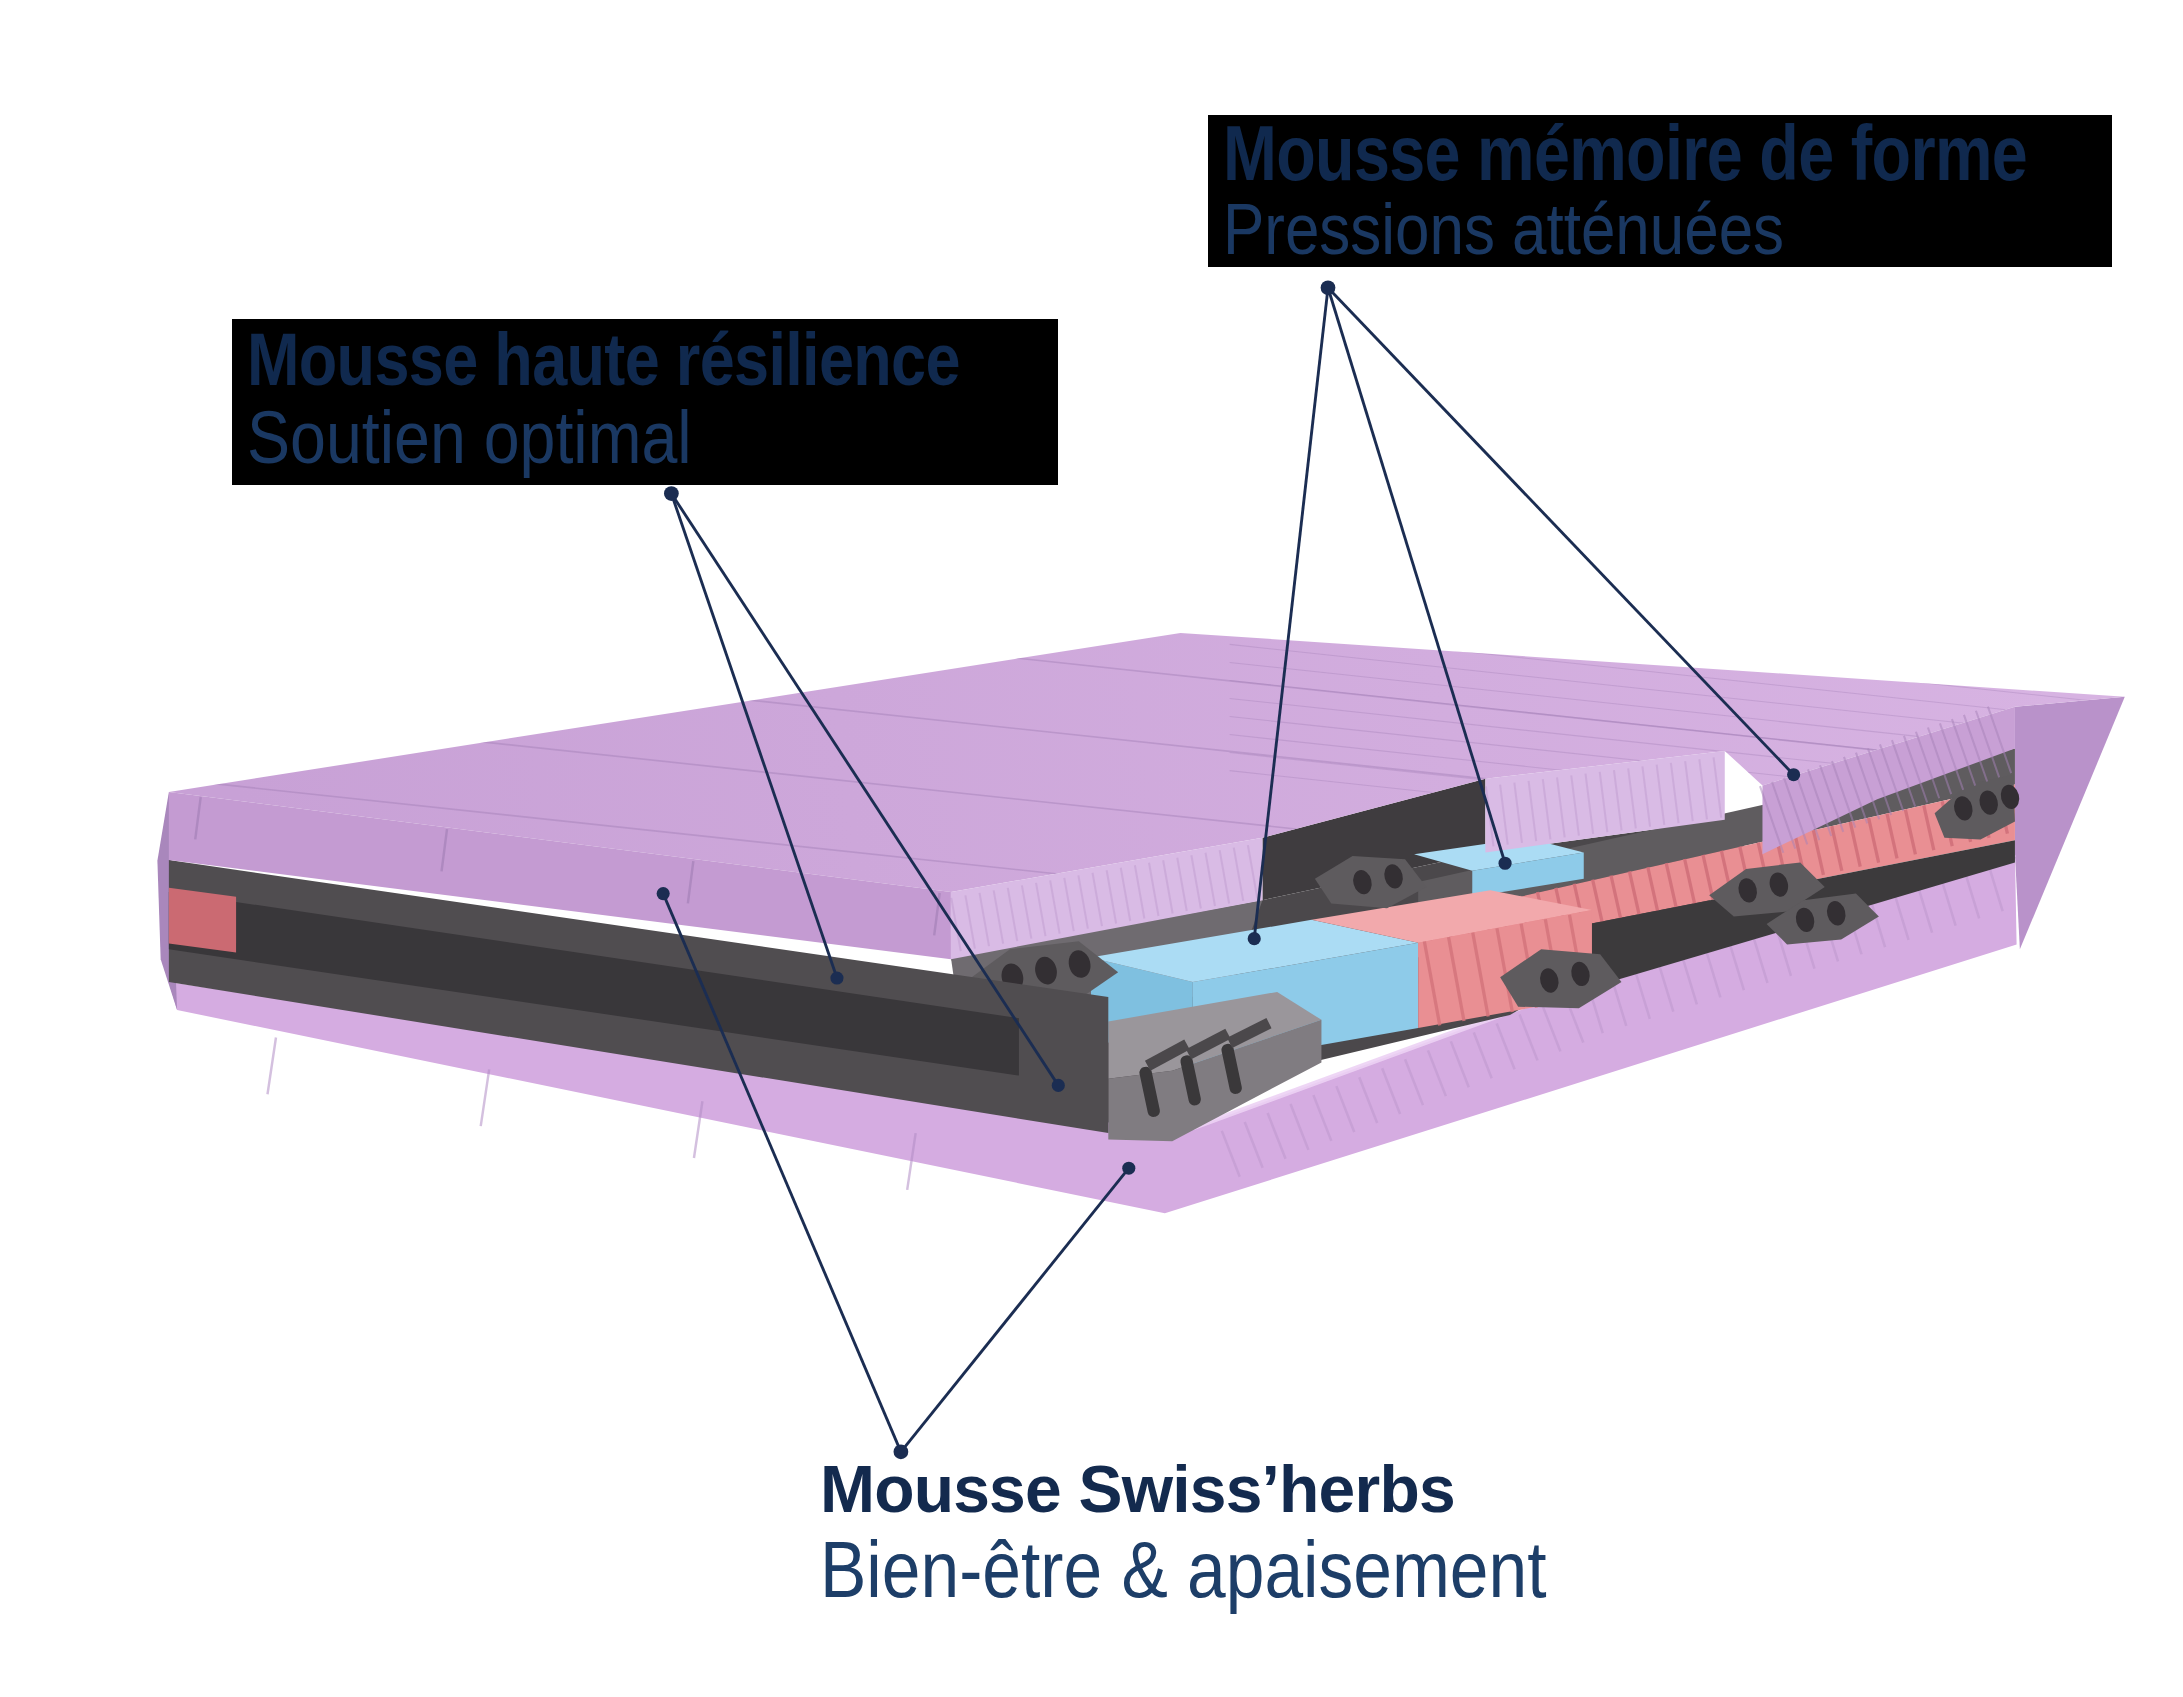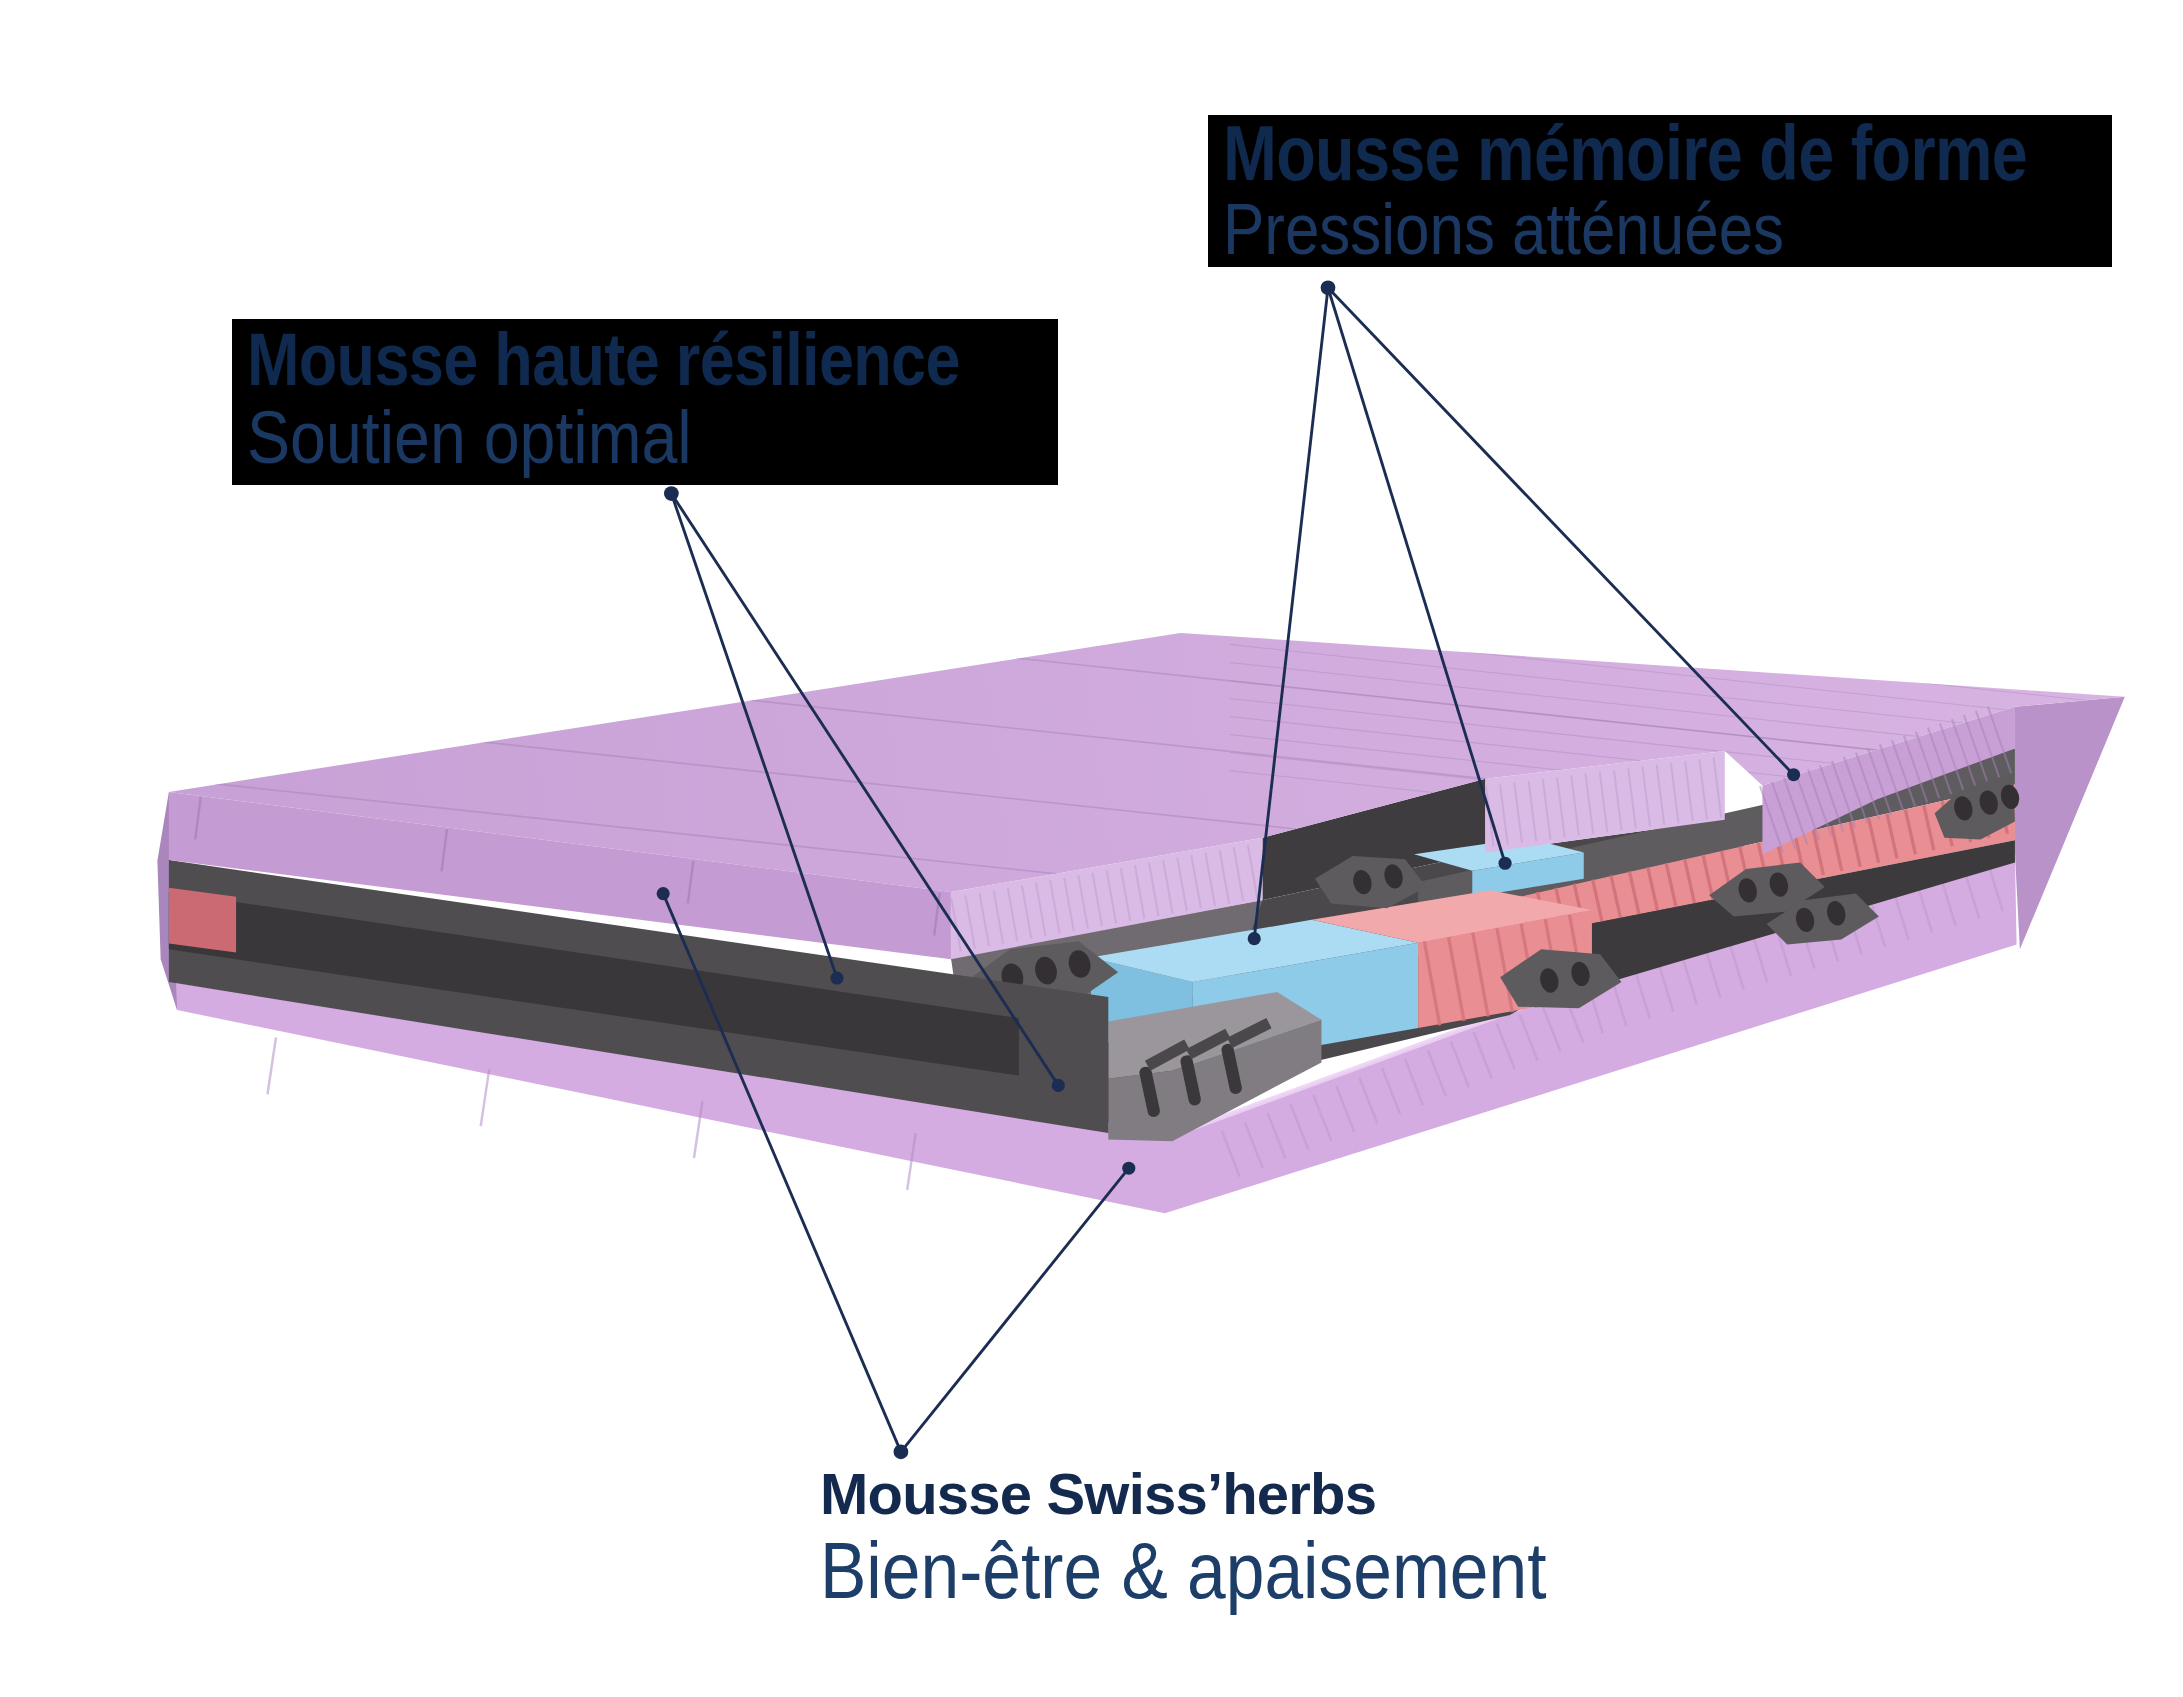--- a/index.html
+++ b/index.html
@@ -13,21 +13,21 @@
                display:inline-block;line-height:0.95;letter-spacing:-0.8px;}
   .label-sub{color:#1a3862;transform-origin:left top;display:inline-block;
              line-height:1.0;letter-spacing:0;}
   #label-high-resilience{left:232px;top:319px;width:826px;height:166px;}
   #label-high-resilience .label-title{font-size:75px;transform:scaleX(0.84);}
   #label-high-resilience .label-sub{font-size:75px;transform:scaleX(0.86);margin-top:4.9px;}
   #label-memory-foam{left:1208px;top:115px;width:904px;height:152px;padding-top:1.6px;}
   #label-memory-foam .label-title{font-size:77px;transform:scaleX(0.84);}
   #label-memory-foam .label-sub{font-size:72px;transform:scaleX(0.86);margin-top:3.3px;}
   #label-swiss-herbs{position:absolute;left:820px;top:1458px;white-space:nowrap;}
-  #label-swiss-herbs .label-title{font-size:58px;color:#132a4e;margin-top:8px;}
+  #label-swiss-herbs .label-title{font-size:66px;color:#132a4e;}
   #label-swiss-herbs .label-sub{font-size:79px;color:#1d3e68;transform:scaleX(0.88);
                                 margin-top:9.8px;}
   .stack{display:flex;flex-direction:column;align-items:flex-start;}
 </style>
 </head>
 <body>
 
 <div id="stage">
 
 <svg id="mattress-svg" width="2183" height="1697" viewBox="0 0 2663 2070" xmlns="http://www.w3.org/2000/svg">

